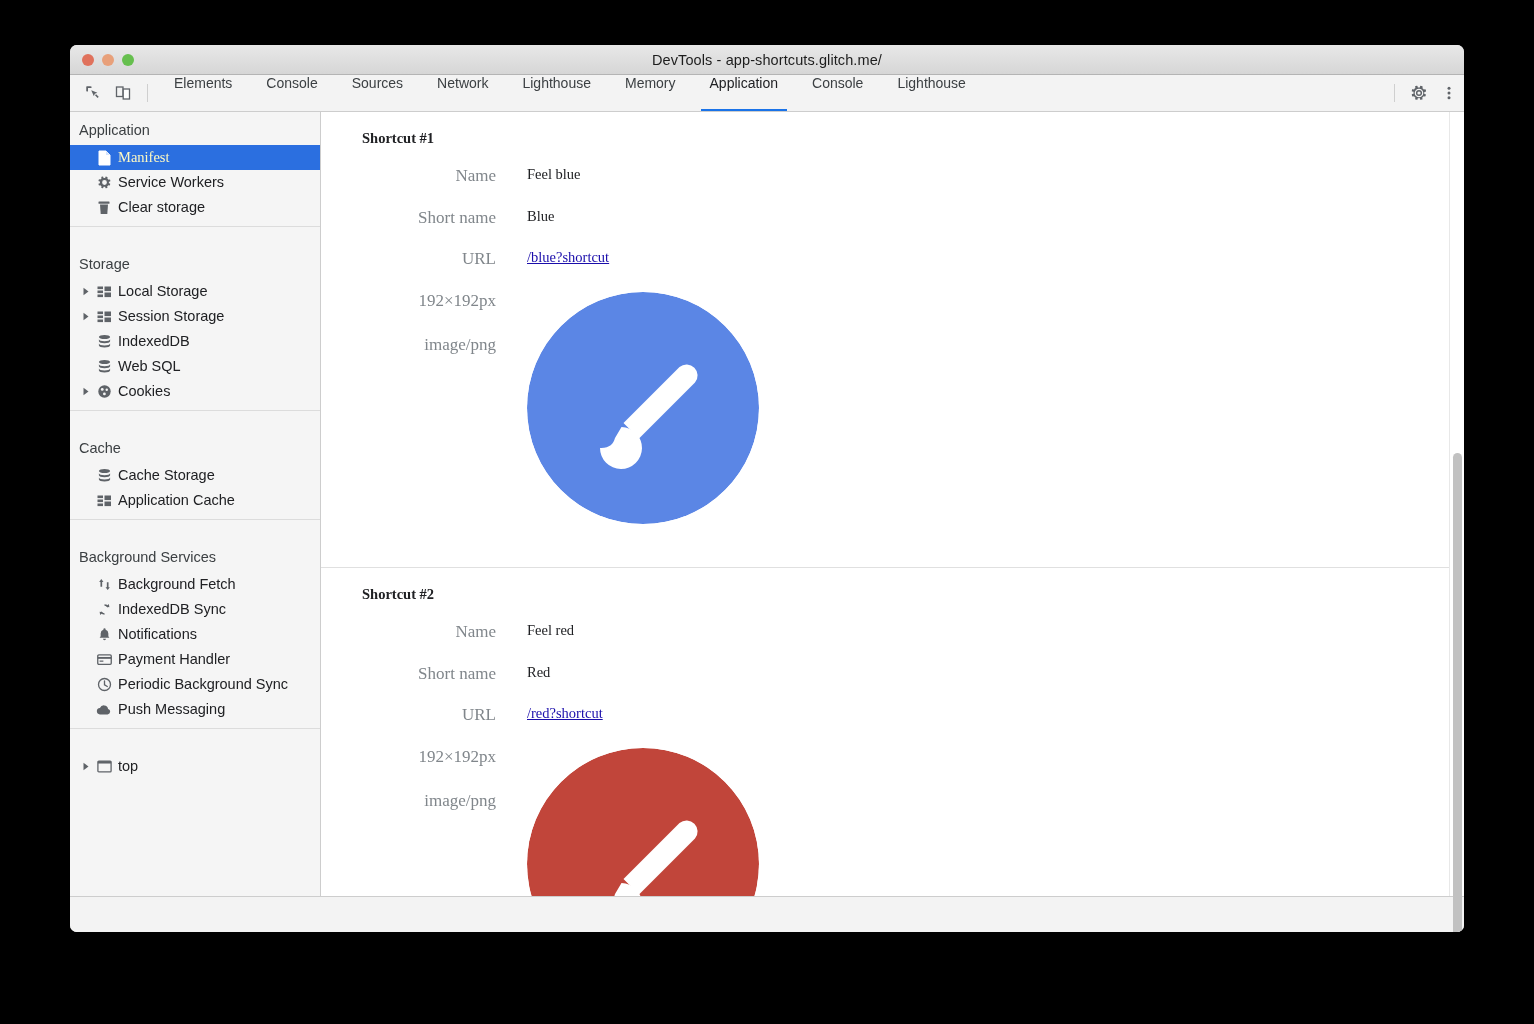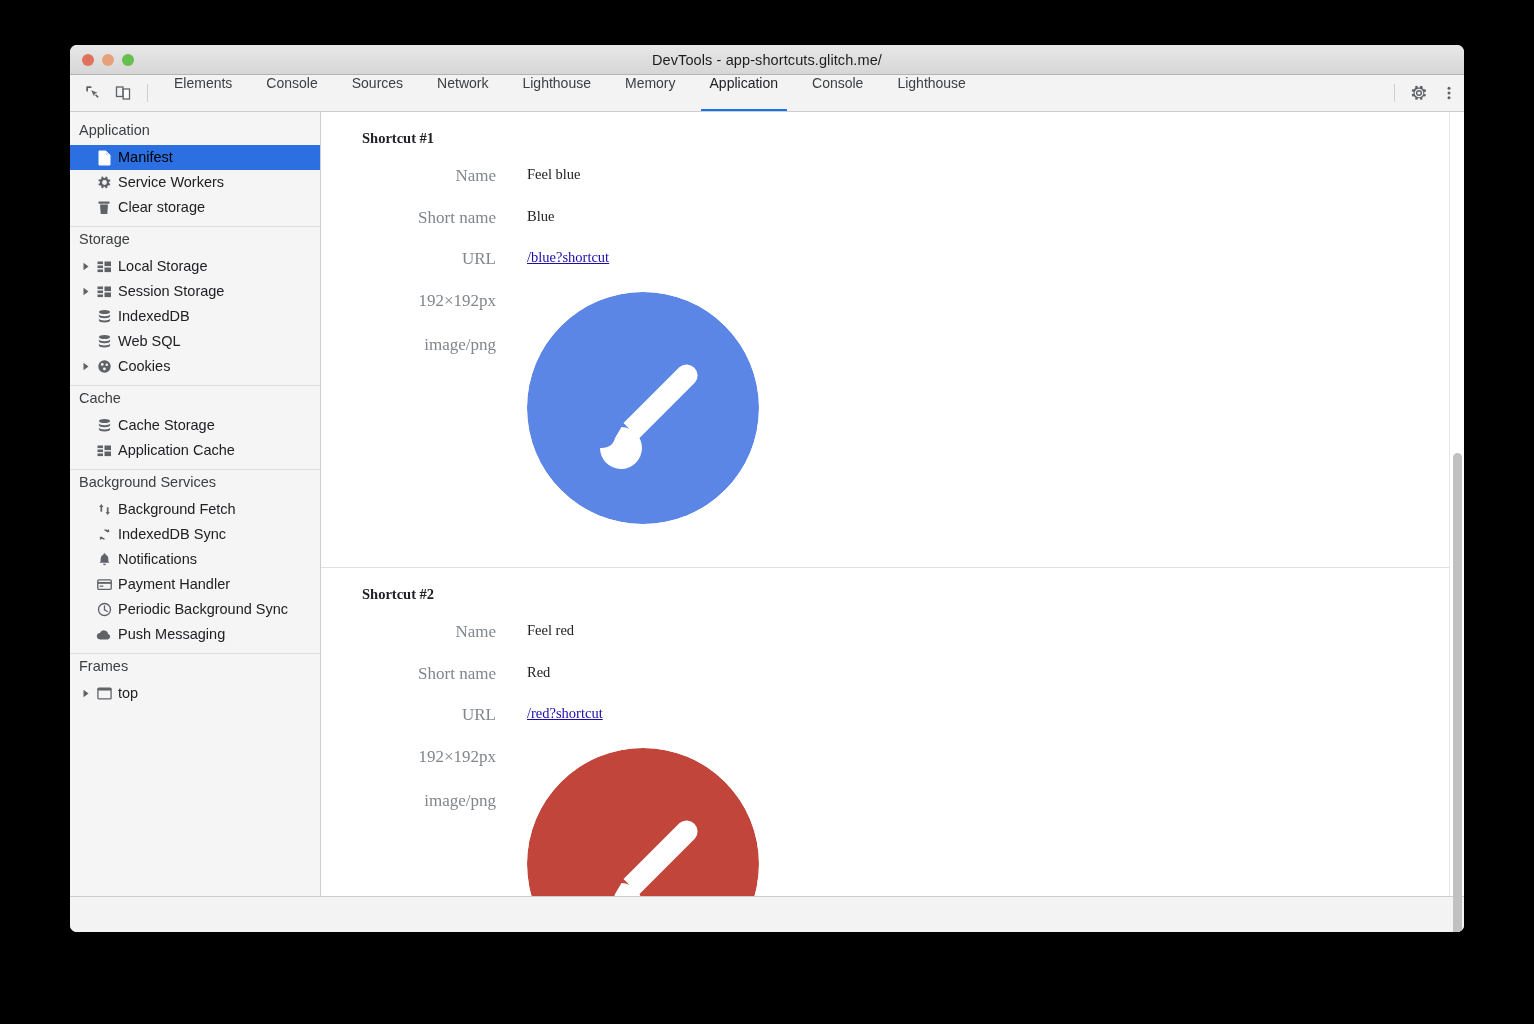--- a/index.html
+++ b/index.html
@@ -129,38 +129,39 @@
   
   #sidebar {
     width: 251px;
     flex: 0 0 251px;
     background: #f5f5f5;
     border-right: 1px solid #cdcdcd;
     overflow: hidden;
     padding-top: 6px;
   }
   .group { padding-bottom: 6px; }
-  .group + .group { border-top: 1px solid #dcdcdc; padding-top: 0; }
+  .group + .group { border-top: 1px solid #dcdcdc; padding-top: 25px; }
   .group-title {
     font-size: 14.5px;
     color: #3c4043;
     padding: 4px 0 7px 9px;
   }
   .row {
     height: 25px;
     display: flex;
     align-items: center;
     font-size: 14.5px;
     color: #202124;
     padding-left: 9px;
     cursor: default;
   }
   .row.selected {
     background: #2b6fe0;
-    color: #000000;
+    color: #fef9c3;
+    font-family: Liberation Serif, serif;
   }
   .row .twisty {
     width: 14px;
     flex: 0 0 14px;
     display: flex;
     align-items: center;
     justify-content: center;
   }
   .row .twisty svg { display: block; }
   .row .ico {
@@ -570,21 +571,20 @@
             <span class="ico">
               <svg width="16" height="12" viewBox="0 0 16 12">
                 <path d="M4.2 10.4a3.2 3.2 0 0 1-.3-6.4 4.3 4.3 0 0 1 8.2.9 2.8 2.8 0 0 1-.5 5.5z" fill="#5f6368"></path>
               </svg>
             </span>
             <span class="lbl">Push Messaging</span>
           </div>
         </div>
 
         <div class="group">
-          <div class="group-title">Frames</div>
 
           <div class="row">
             <span class="twisty">
               <svg width="8" height="9" viewBox="0 0 8 9">
                   <path d="M1.5 0.8l5 3.7-5 3.7z" fill="#5f6368"></path>
                 </svg>
             </span>
             <span class="ico">
               <svg width="15" height="13" viewBox="0 0 16 14">
                 <rect x="0.9" y="1.2" width="14.2" height="11.6" rx="1" fill="none" stroke="#5f6368" stroke-width="1.4"></rect>

